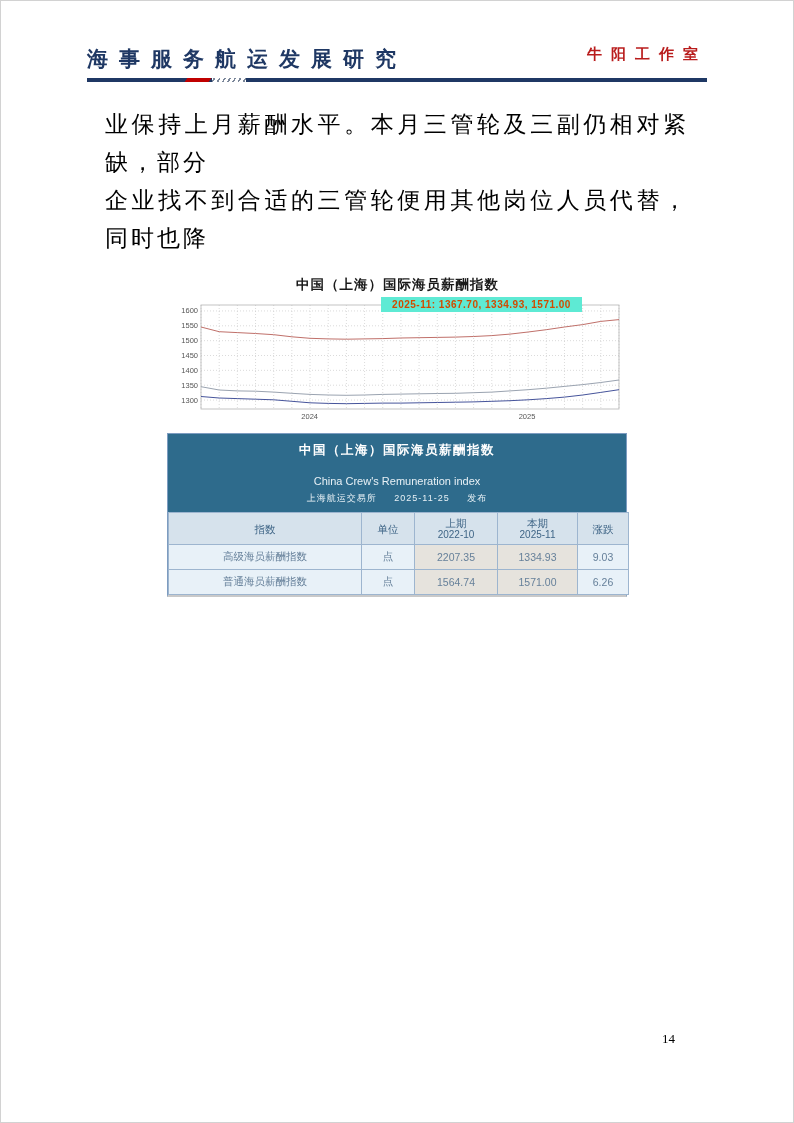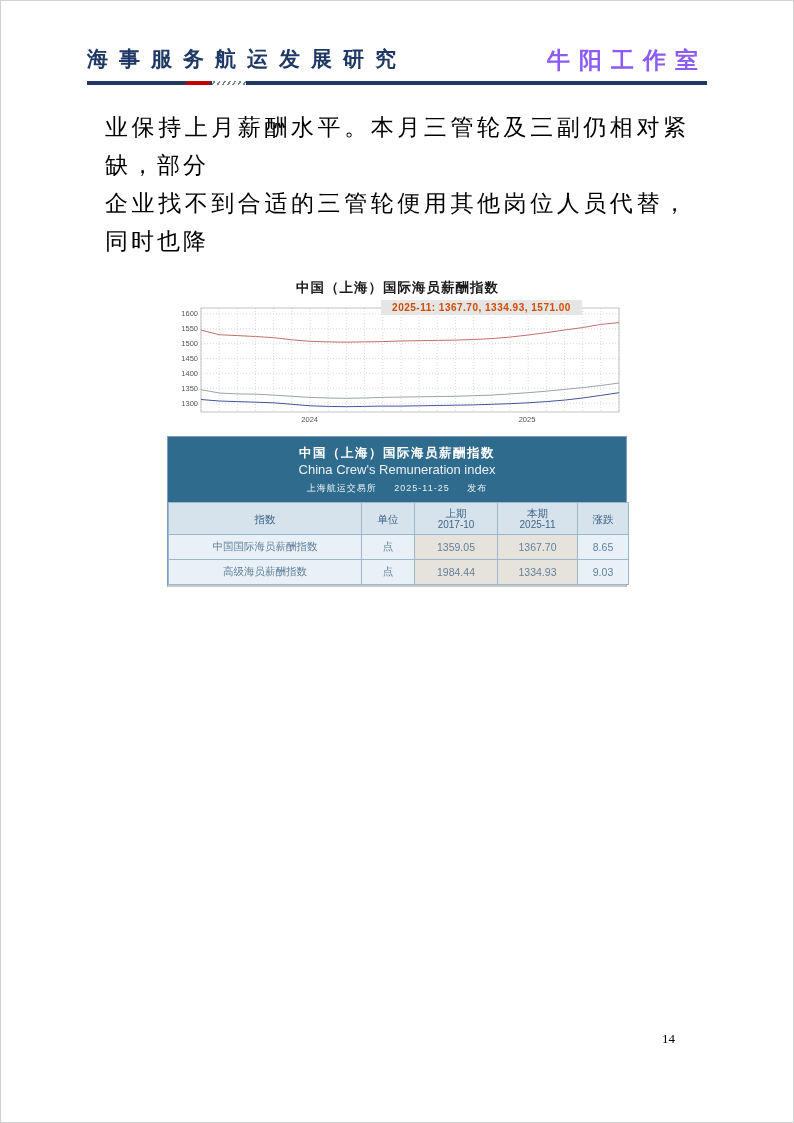--- a/index.html
+++ b/index.html
@@ -6,21 +6,21 @@
   html,body { background:#ffffff; }
   .page {
     position:relative; width:794px; height:1123px; margin:0 auto;
     background:#ffffff; border:1px solid #d2d2d2; overflow:hidden;
     font-family:"Liberation Serif","DejaVu Serif",serif; color:#000;
   }
   
   .hdr { padding:44px 86px 0 86px; }
   .hdr-titles { display:flex; justify-content:space-between; align-items:flex-start; }
   .hdr-left  { font-size:21px; font-weight:bold; letter-spacing:11px; color:#1f3864; white-space:nowrap; }
-  .hdr-right { font-size:23px; font-weight:bold; letter-spacing:9px;  color:#8b5cf6; white-space:nowrap; }
+  .hdr-right { font-size:15px; font-weight:bold; letter-spacing:9px;  color:#b91c1c; white-space:nowrap; }
   .hdr-rule { position:relative; margin-top:5px; height:4px; background:#1f3864; }
   .hdr-rule .accent-red {
     position:absolute; left:16%; top:0; width:24px; height:4px;
     background:#c00000; transform:skewX(-35deg);
   }
   .hdr-rule .accent-stripes {
     position:absolute; left:calc(16% + 26px); top:0; width:34px; height:4px;
     background:repeating-linear-gradient(120deg,#fff 0 1.5px,#7a8699 1.5px 3px,#fff 3px 4.5px);
   }
   
@@ -32,32 +32,32 @@
   .para-top { margin-top:24px; }
   .para-after { margin-top:12px; }
   
   .chart-fig { position:relative; width:457px; margin:16px 0 0 64px; background:#fff; }
   .chart-title {
     text-align:center; font-family:"Liberation Sans","DejaVu Sans",sans-serif;
     font-size:13.5px; font-weight:bold; color:#1a1a1a; letter-spacing:1px; padding:2px 0 3px 0;
   }
   .chart-tooltip {
     position:absolute; left:212px; top:23px; width:201px; height:15px;
-    background:#e5e5e5; color:#d14b00; font-family:"Liberation Sans","DejaVu Sans",sans-serif;
+    background:#5eead4; color:#d14b00; font-family:"Liberation Sans","DejaVu Sans",sans-serif;
     font-size:10px; font-weight:bold; line-height:15px; text-align:center; z-index:2;
     letter-spacing:0.5px;
   }
   .chart-svg { display:block; }
   .chart-svg text { font-family:"Liberation Sans","DejaVu Sans",sans-serif; }
   
   .tbl-fig { width:460px; margin:10px 0 0 62px; border:1px solid #7d9cc0; border-bottom:2px solid #c9c9c9;
              font-family:"Liberation Sans","DejaVu Sans",sans-serif; }
   .tbl-head { background:#2e6b8c; color:#fff; text-align:center; padding:8px 0 7px 0; }
   .tbl-head .t1 { font-size:12.5px; font-weight:bold; letter-spacing:1.5px; }
-  .tbl-head .t2 { font-size:13px; margin-top:0; color:#e8f1f6; }
+  .tbl-head .t2 { font-size:11px; margin-top:16px; color:#e8f1f6; }
   .tbl-head .t3 { font-size:9px; margin-top:5px; color:#e8f1f6; letter-spacing:1px; }
   .tbl-head .t3 span { margin:0 7px; }
   table.idx { width:100%; border-collapse:collapse; table-layout:fixed; }
   table.idx th, table.idx td {
     border:1px solid #9db5cf; text-align:center; vertical-align:middle;
     font-size:10.5px; font-weight:normal;
   }
   table.idx th { background:#d6e2ec; color:#3f6586; height:32px; line-height:12px; }
   table.idx th .sub { display:block; font-size:10px; }
   table.idx td { background:#e8f1f8; color:#66809a; height:25px; }
@@ -156,39 +156,39 @@
           <col style="width:193px">
             <col style="width:53px">
             <col style="width:83px">
             <col style="width:80px">
             <col style="width:51px">
         </colgroup>
         <thead>
           <tr>
             <th><span>指数</span></th>
             <th><span>单位</span></th>
-            <th><span>上期</span><span class="sub">2017-10</span></th>
+            <th><span>上期</span><span class="sub">2022-10</span></th>
             <th><span>本期</span><span class="sub">2025-11</span></th>
             <th><span>涨跌</span></th>
           </tr>
         </thead>
         <tbody>
           <tr>
-            <td>中国国际海员薪酬指数</td>
+            <td>高级海员薪酬指数</td>
             <td>点</td>
-            <td class="beige">1359.05</td>
-            <td class="beige">1367.70</td>
-            <td>8.65</td>
+            <td class="beige">2207.35</td>
+            <td class="beige">1334.93</td>
+            <td>9.03</td>
           </tr>
           <tr>
-            <td>高级海员薪酬指数</td>
+            <td>普通海员薪酬指数</td>
             <td>点</td>
-            <td class="beige">1984.44</td>
-            <td class="beige">1334.93</td>
-            <td>9.03</td>
+            <td class="beige">1564.74</td>
+            <td class="beige">1571.00</td>
+            <td>6.26</td>
           </tr>
         </tbody>
       </table>
     </figure>
 
 
   </main>
 
   <div class="page-num">14</div>
 

